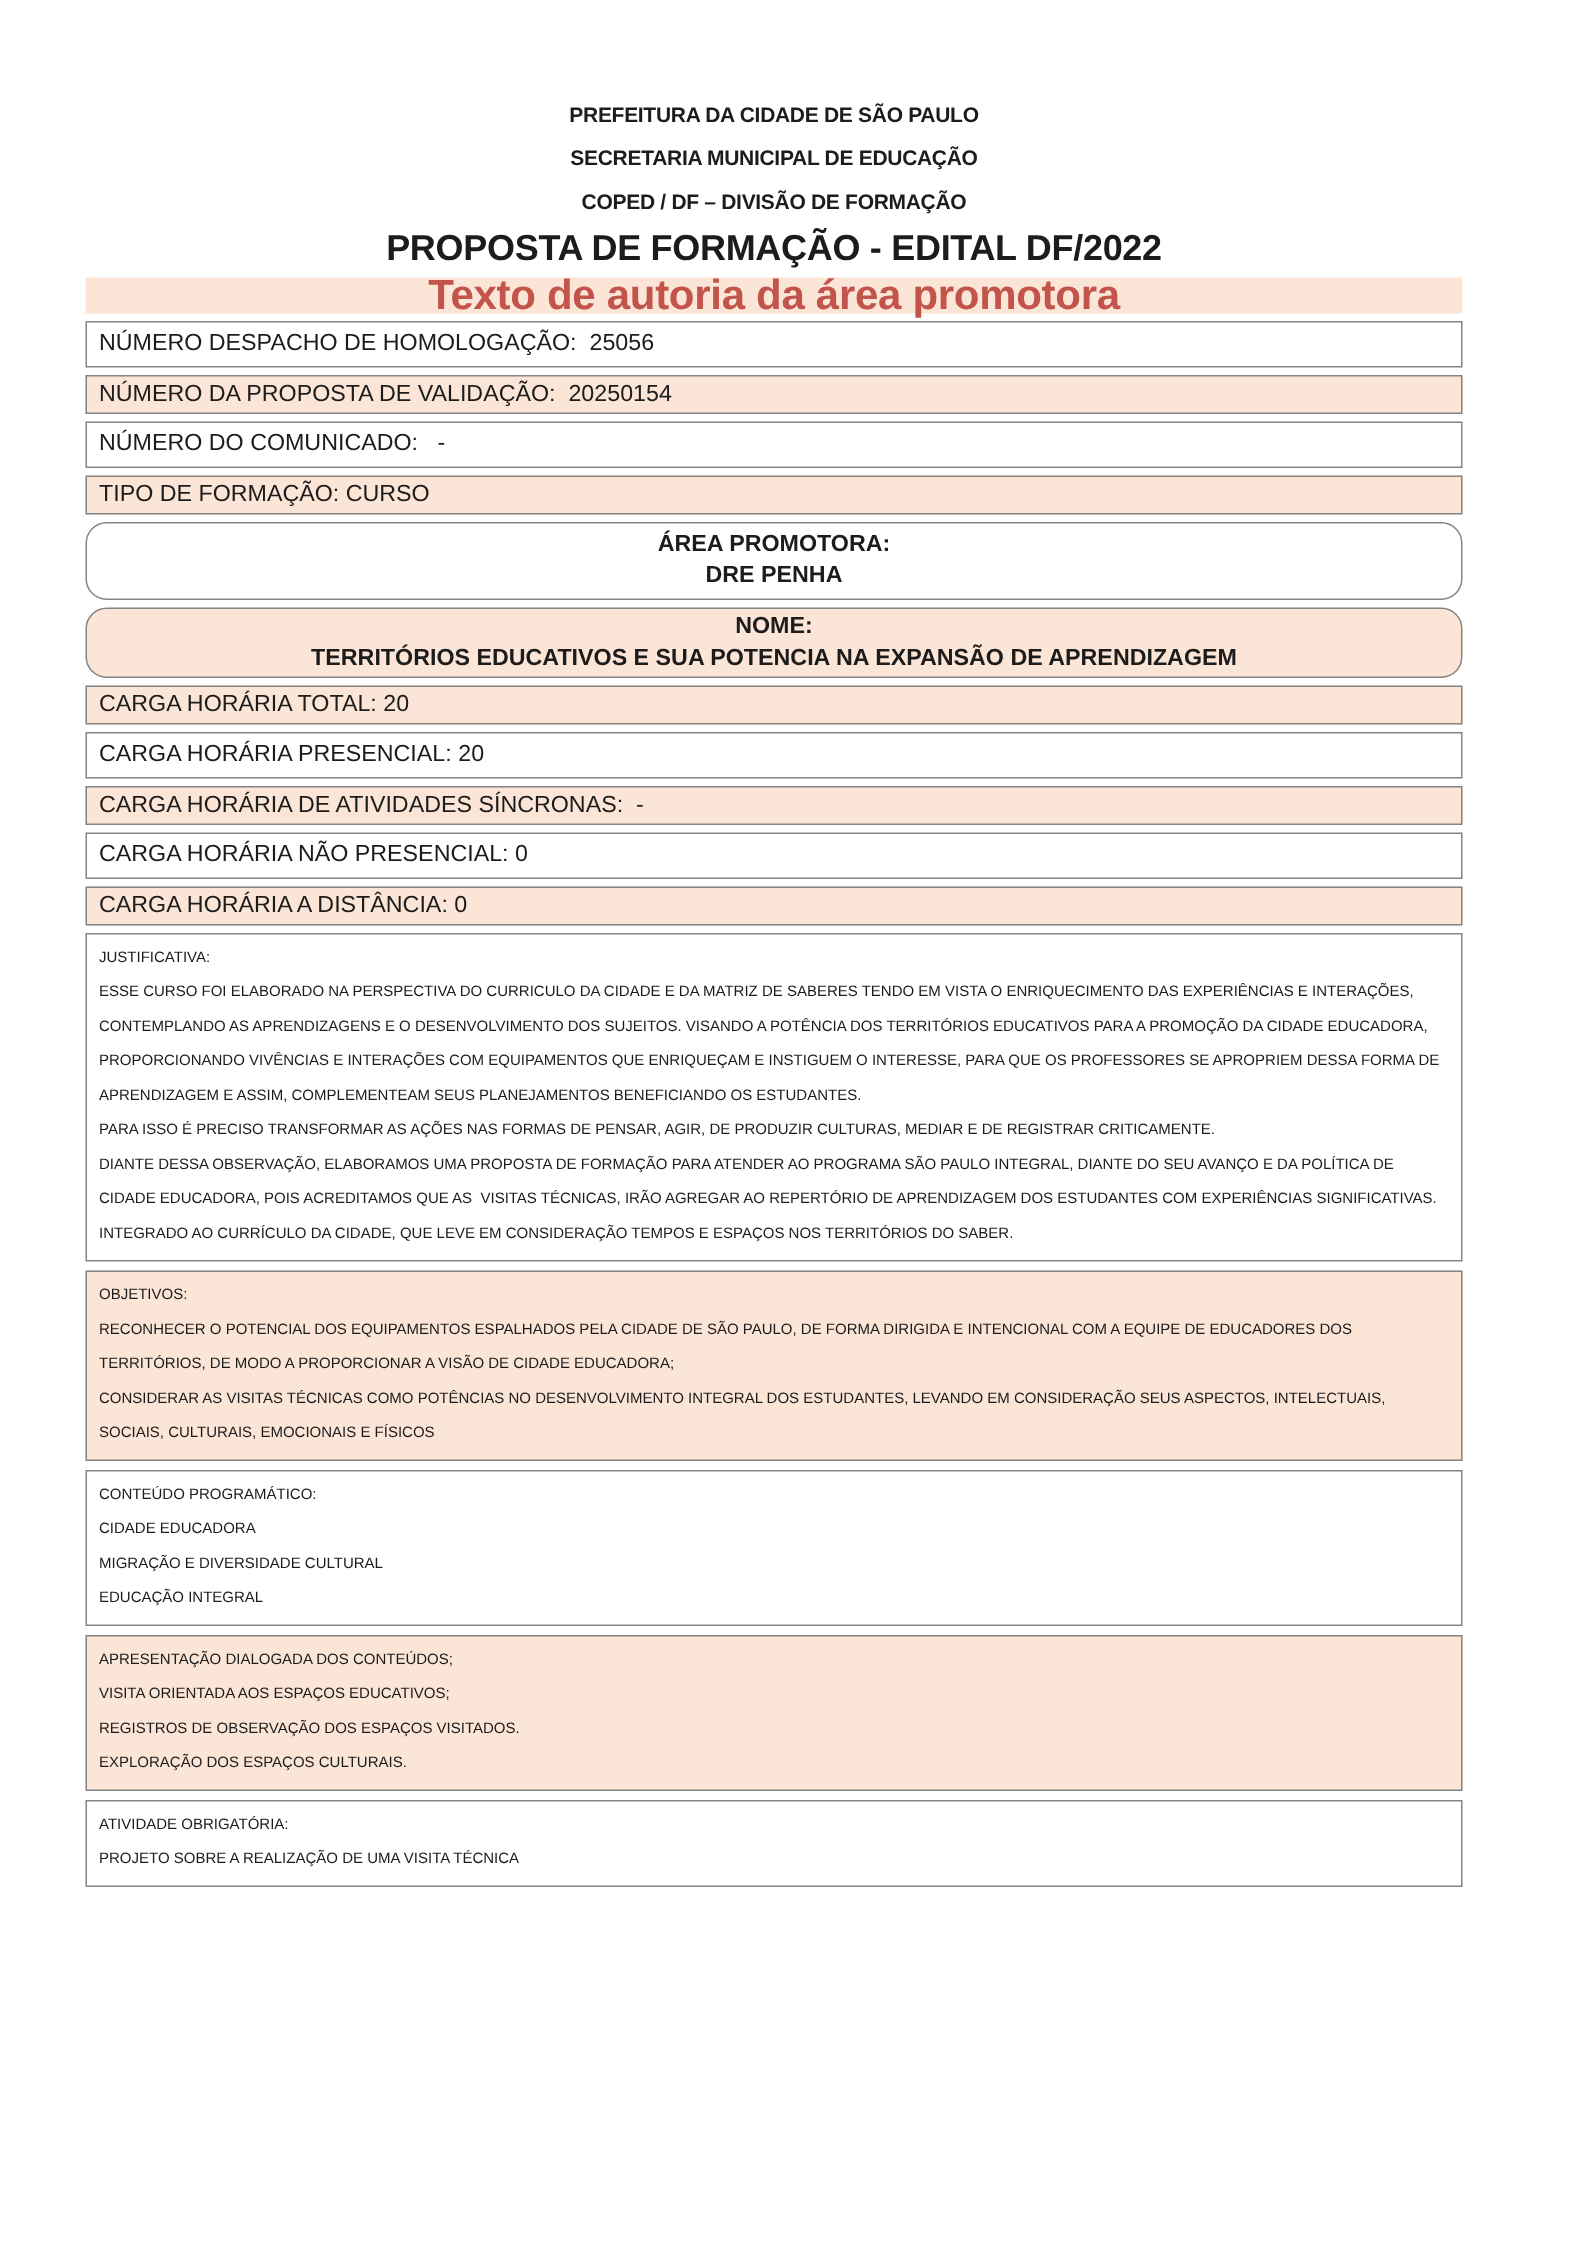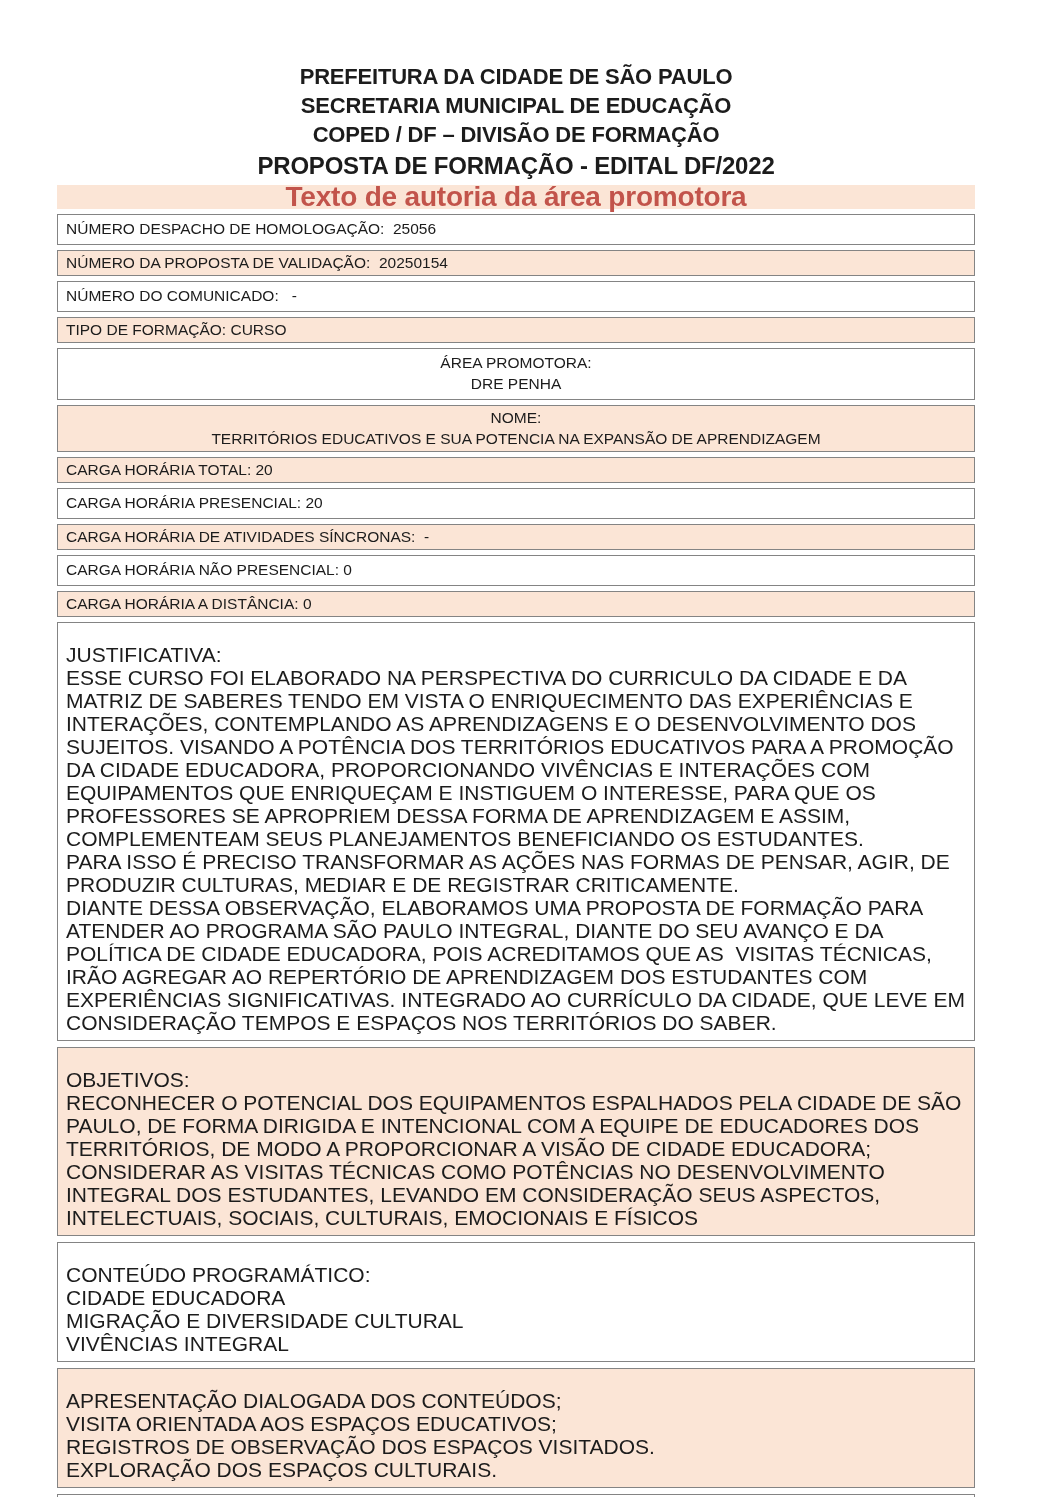--- a/index.html
+++ b/index.html
@@ -7,21 +7,21 @@
   body {
     width: 1058px; height: 1497px;
     position: relative; overflow: hidden;
     font-family: "Liberation Sans", sans-serif;
     color: #1c1c1c;
   }
   .page { position: absolute; left: 57px; top: 0; width: 918px; }
 
   
   header { padding-top: 62px; text-align: center; font-weight: bold; }
-  .hline { font-size: 22px; line-height: 29px; letter-spacing: -0.2px; }
+  .hline { font-size: 14px; line-height: 29px; letter-spacing: -0.2px; }
   .hline-big { font-size: 24px; line-height: 33px; }
 
   
   .banner {
     margin-top: 3px; height: 24px;
     background: var(--peach);
     display: flex; align-items: center; justify-content: center;
     font-weight: bold; font-size: 28px; letter-spacing: -0.2px;
     color: var(--banner_text);
   }
@@ -32,29 +32,29 @@
     border: 1px solid var(--border);
     background: #ffffff;
     margin-bottom: 5px;
     padding: 3px 8px 5px 8px;
     font-size: 15.5px; line-height: 21px;
     white-space: pre-wrap;
   }
   .r.peach { background: var(--peach); padding-top: 1px; padding-bottom: 2px; }
   .r .lbl, .r .val { display: inline; text-align: center; }
   .r.two .lbl, .r.two .val { display: block; }
-  .b { font-weight: normal; }
+  .b { font-weight: bold; border-radius: 14px; }
 
   
   .sec {
     border: 1px solid var(--border);
     background: #ffffff;
     margin-bottom: 6px;
-    padding: 20px 8px 6px 8px;
-    font-size: 21px; line-height: 23px;
+    padding: 4px 8px 6px 8px;
+    font-size: 10px; line-height: 23px;
   }
   .sec.peach { background: var(--peach); }
   .sec-body { white-space: pre-wrap; }
 </style>
 </head>
 <body>
 
 <div class="page">
 
   <header>
@@ -92,21 +92,21 @@
   <section class="sec peach">
     <div class="sec-title">OBJETIVOS:</div>
     <div class="sec-body">RECONHECER O POTENCIAL DOS EQUIPAMENTOS ESPALHADOS PELA CIDADE DE SÃO PAULO, DE FORMA DIRIGIDA E INTENCIONAL COM A EQUIPE DE EDUCADORES DOS TERRITÓRIOS, DE MODO A PROPORCIONAR A VISÃO DE CIDADE EDUCADORA;
 CONSIDERAR AS VISITAS TÉCNICAS COMO POTÊNCIAS NO DESENVOLVIMENTO INTEGRAL DOS ESTUDANTES, LEVANDO EM CONSIDERAÇÃO SEUS ASPECTOS, INTELECTUAIS, SOCIAIS, CULTURAIS, EMOCIONAIS E FÍSICOS</div>
   </section>
 
   <section class="sec white">
     <div class="sec-title">CONTEÚDO PROGRAMÁTICO:</div>
     <div class="sec-body">CIDADE EDUCADORA
 MIGRAÇÃO E DIVERSIDADE CULTURAL
-VIVÊNCIAS INTEGRAL</div>
+EDUCAÇÃO INTEGRAL</div>
   </section>
 
   <section class="sec peach">
     <div class="sec-body">APRESENTAÇÃO DIALOGADA DOS CONTEÚDOS;
 VISITA ORIENTADA AOS ESPAÇOS EDUCATIVOS;
 REGISTROS DE OBSERVAÇÃO DOS ESPAÇOS VISITADOS.
 EXPLORAÇÃO DOS ESPAÇOS CULTURAIS.</div>
   </section>
 
   <section class="sec white">

